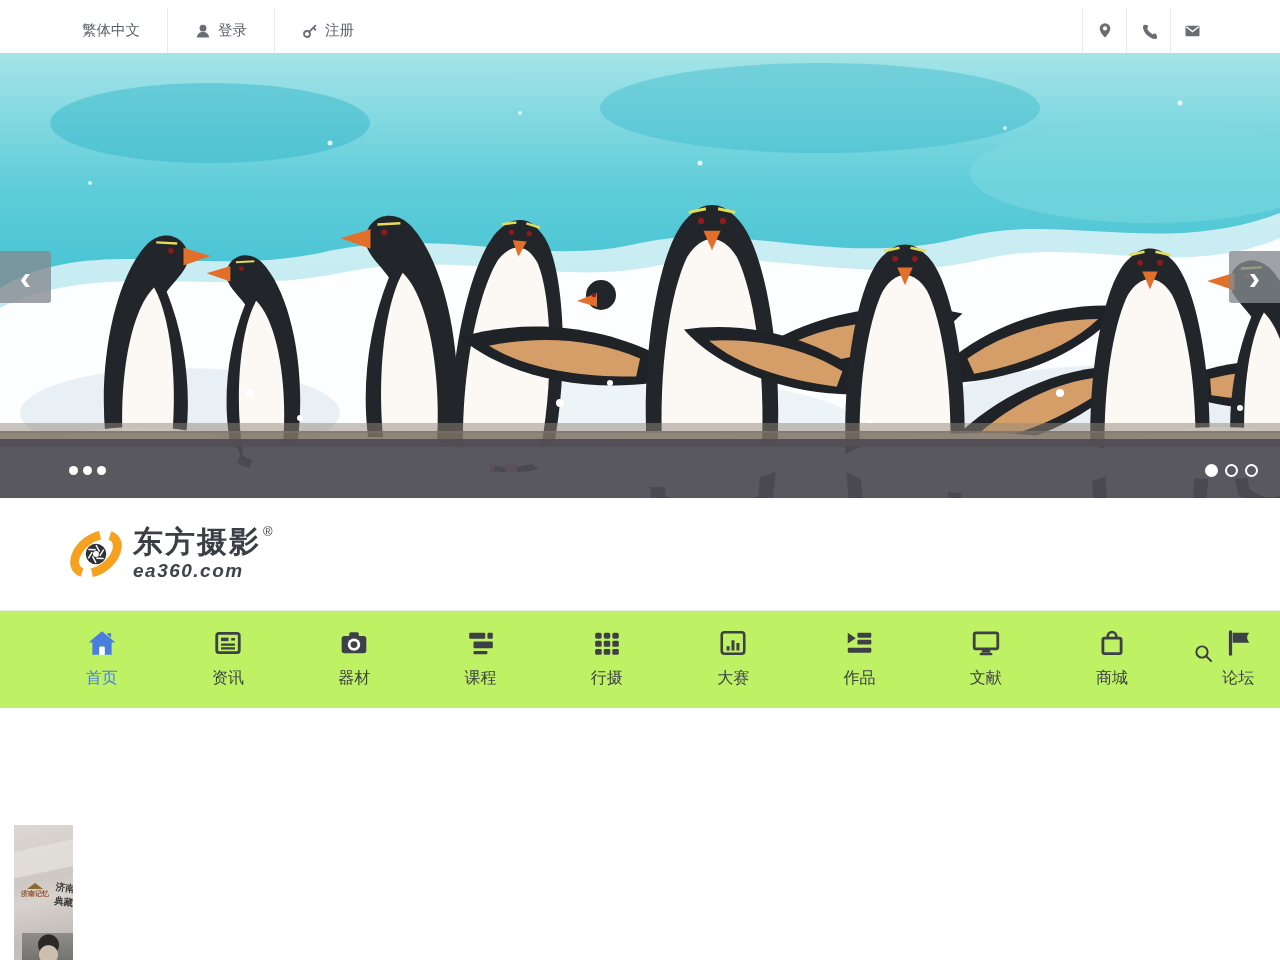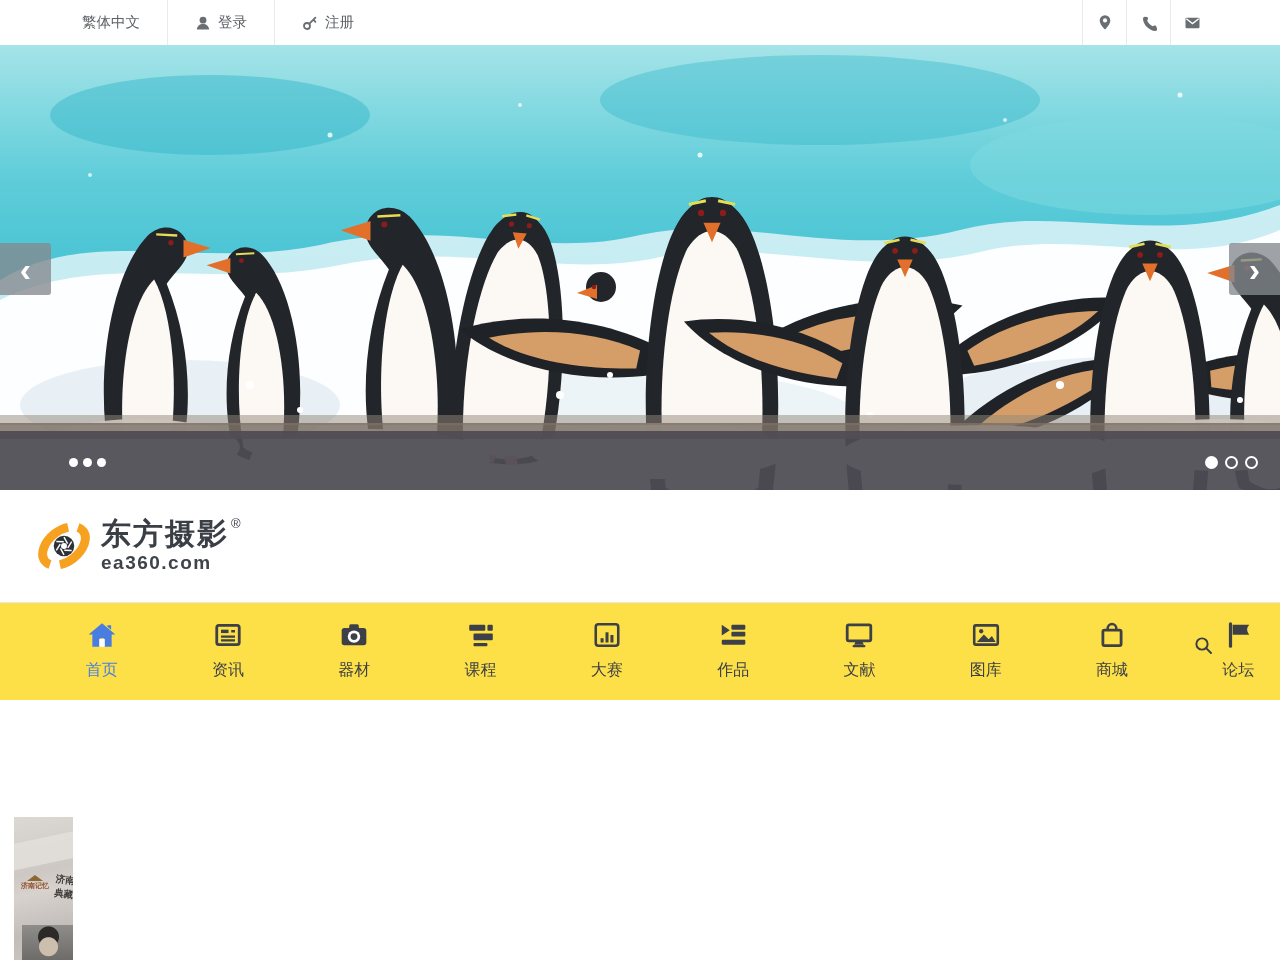--- a/index.html
+++ b/index.html
@@ -1,19 +1,19 @@
 <!DOCTYPE html>
 <html><head>
 <meta charset="utf-8">
 <style>
   html,body{margin:0;padding:0;}
   body{width:1280px;height:960px;background:#fff;font-family:"Liberation Sans",sans-serif;overflow:hidden;}
 
   
-  .topbar{height:45px;display:flex;align-items:stretch;background:#fff;}
+  .topbar{height:45px;display:flex;align-items:stretch;background:#fff;margin-top:8px;}
   .tb-left{display:flex;margin-left:55px;}
   .tb-item{display:flex;align-items:center;gap:7px;padding:0 27px;border-right:1px solid #ebebeb;
            color:#5d6166;font-size:14.5px;cursor:pointer;white-space:nowrap;}
   .tb-item svg{display:block;}
   .tb-right{display:flex;margin-left:auto;margin-right:66px;}
   .tb-icon-cell{width:43px;display:flex;align-items:center;justify-content:center;
                 border-left:1px solid #ebebeb;color:#6a6e73;cursor:pointer;}
 
   
   .carousel{position:relative;height:445px;overflow:hidden;background:#bfe8ee;}
@@ -25,31 +25,31 @@
   .dot-b{width:13px;height:13px;border-radius:50%;border:2px solid #fff;box-sizing:border-box;cursor:pointer;}
   .dot-b.active{background:#fff;}
   .c-arrow{position:absolute;top:198px;width:51px;height:52px;background:rgba(132,137,142,.78);
            color:#fff;display:flex;align-items:center;justify-content:center;
            font-size:34px;line-height:1;cursor:pointer;user-select:none;font-weight:bold;}
   .c-prev{left:0;border-radius:0 3px 3px 0;}
   .c-next{right:0;border-radius:3px 0 0 3px;}
 
   
   .logo-row{height:112px;display:flex;align-items:center;border-bottom:1px solid #e7e7e7;
-            padding-left:36px;background:#fff;}
+            padding-left:68px;background:#fff;}
   .logo-mark{width:56px;height:58px;}
   .logo-text{margin-left:9px;}
   .logo-line1{display:flex;align-items:flex-start;}
   .logo-title{font-size:30px;font-weight:bold;color:#3a3e45;letter-spacing:2px;line-height:1.05;}
   .logo-reg{font-size:13px;color:#3a3e45;margin-left:2px;margin-top:-2px;}
-  .logo-domain{font-weight:bold;font-size:19px;color:#3f434a;letter-spacing:1.5px;margin-top:2px;}
+  .logo-domain{font-style:italic;font-weight:bold;font-size:19px;color:#3f434a;letter-spacing:1.5px;margin-top:2px;}
 
   
   .nav{position:relative;height:97px;box-sizing:border-box;padding:17px 0 0 60px;
-       display:flex;align-items:flex-start;background:#fde047;gap:43px;}
+       display:flex;align-items:flex-start;background:#bef264;gap:43px;}
   .nav-item{width:89px;display:flex;flex-direction:column;align-items:center;gap:10px;
             color:#3d4046;cursor:pointer;text-decoration:none;}
   .nav-item svg{width:30px;height:30px;display:block;}
   .nav-label{font-size:16px;}
   .nav-item.active{color:#4a7de0;}
   .nav-search{position:absolute;right:66px;top:32px;color:#3a3d42;cursor:pointer;}
 
   
   .main{position:relative;height:260px;background:#fff;}
   .book{position:absolute;left:14px;top:117px;width:59px;height:143px;overflow:hidden;cursor:pointer;
@@ -292,20 +292,36 @@
         <svg viewBox="0 0 28 28" fill="currentColor">
           <rect x="3" y="4.5" width="15" height="5.5" rx="1"></rect>
           <rect x="20" y="4.5" width="5" height="5.5" rx="1"></rect>
           <rect x="7" y="12.5" width="18" height="6.5" rx="1"></rect>
           <rect x="7" y="21.5" width="13" height="3" rx="1"></rect>
         </svg>
       </span>
     <span class="nav-label">课程</span>
   </a>
 
+  <a class="nav-item">
+    <span>
+        <svg viewBox="0 0 28 28" fill="currentColor">
+          <rect x="3" y="4.5" width="6" height="5.5" rx="1.5"></rect>
+          <rect x="11" y="4.5" width="6" height="5.5" rx="1.5"></rect>
+          <rect x="19" y="4.5" width="6" height="5.5" rx="1.5"></rect>
+          <rect x="3" y="12" width="6" height="5.5" rx="1.2"></rect>
+          <rect x="11" y="12" width="6" height="5.5" rx="1.2"></rect>
+          <rect x="19" y="12" width="6" height="5.5" rx="1.2"></rect>
+          <rect x="3" y="19.5" width="6" height="5.5" rx="1.2"></rect>
+          <rect x="11" y="19.5" width="6" height="5.5" rx="1.2"></rect>
+          <rect x="19" y="19.5" width="6" height="5.5" rx="1.2"></rect>
+        </svg>
+      </span>
+    <span class="nav-label">行摄</span>
+  </a>
 
   <a class="nav-item">
     <span>
         <svg viewBox="0 0 28 28">
           <rect x="3.5" y="4" width="21" height="20" rx="2.5" fill="none" stroke="currentColor" stroke-width="2.4"></rect>
           <rect x="8" y="17" width="2.8" height="4" fill="currentColor"></rect>
           <rect x="12.6" y="11.5" width="2.8" height="9.5" fill="currentColor"></rect>
           <rect x="17.2" y="14" width="2.8" height="7" fill="currentColor"></rect>
         </svg>
       </span>
@@ -329,30 +345,20 @@
     <span>
         <svg viewBox="0 0 28 28">
           <rect x="3" y="4.5" width="22" height="15" rx="1.5" fill="none" stroke="currentColor" stroke-width="2.6"></rect>
           <path d="M11 19.5h6l1.5 3.5h-9z" fill="currentColor"></path>
           <rect x="8" y="23.4" width="12" height="2" rx="1" fill="currentColor"></rect>
         </svg>
       </span>
     <span class="nav-label">文献</span>
   </a>
 
-  <a class="nav-item">
-    <span>
-        <svg viewBox="0 0 28 28">
-          <rect x="3" y="5" width="22" height="18" rx="1.5" fill="none" stroke="currentColor" stroke-width="2.4"></rect>
-          <circle cx="9.5" cy="10.5" r="2" fill="currentColor"></circle>
-          <path d="M5.5 20.5 12 13.5l4.5 4.5 3-3 3.5 5.5z" fill="currentColor"></path>
-        </svg>
-      </span>
-    <span class="nav-label">图库</span>
-  </a>
 
   <a class="nav-item">
     <span>
         <svg viewBox="0 0 28 28">
           <rect x="5.5" y="9.5" width="17" height="14.5" rx="1.5" fill="none" stroke="currentColor" stroke-width="2.6"></rect>
           <path d="M10 9.5V7.8a4 4 0 0 1 8 0v1.7" fill="none" stroke="currentColor" stroke-width="2.4"></path>
         </svg>
       </span>
     <span class="nav-label">商城</span>
   </a>

